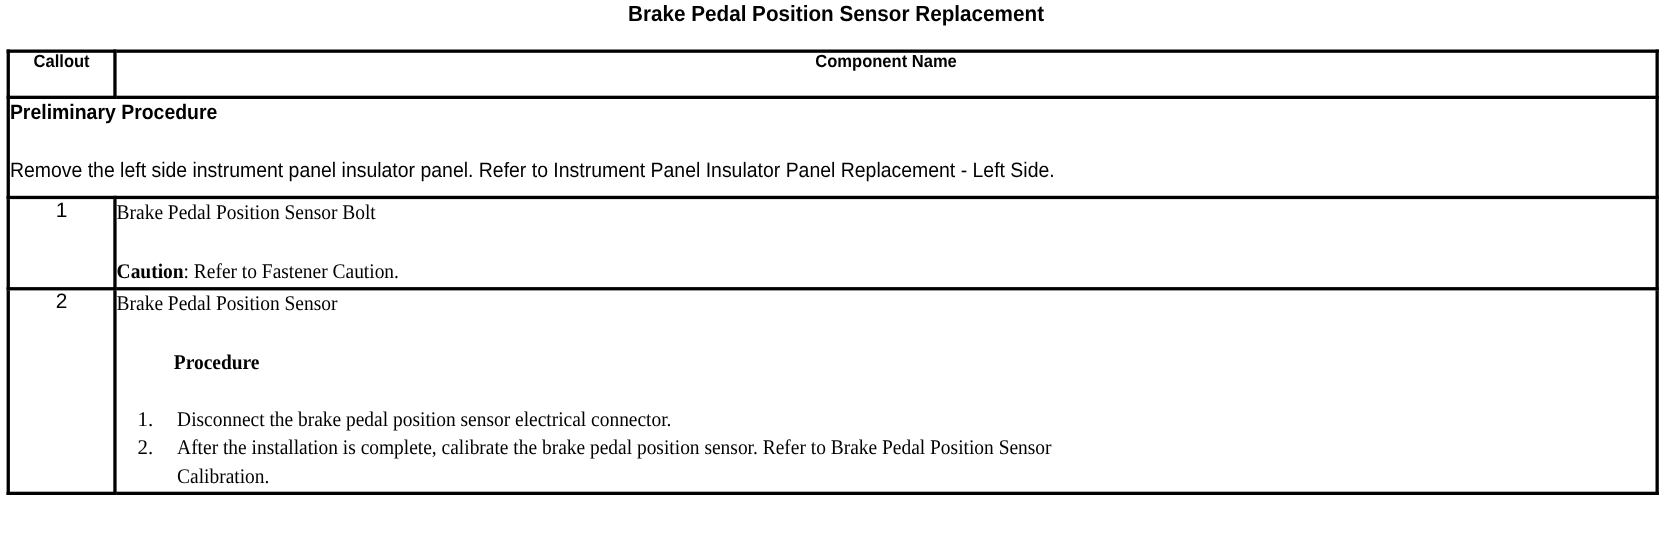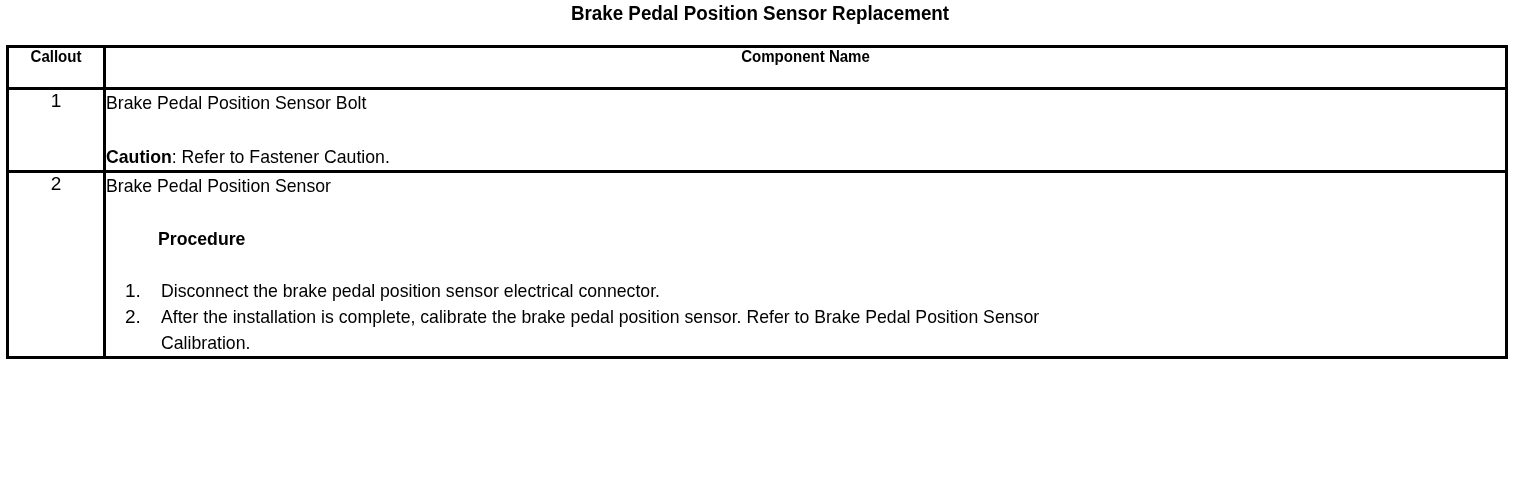--- a/index.html
+++ b/index.html
@@ -105,20 +105,21 @@
   .num-cell {
     text-align: center;
     vertical-align: middle;
     font-size: 19px;
     font-weight: normal;
   }
 
   
   .comp-cell {
     padding: 3px 2px 5px 4px;
+    font-family: Liberation Serif, serif;
   }
   .comp-line {
     font-size: 19px;
     line-height: 26px;
     transform: scaleX(0.93);
     transform-origin: left top;
     white-space: nowrap;
   }
   .comp-line.spaced { margin-top: 28px; }
   .bold { font-weight: bold; }
@@ -179,20 +180,26 @@
           <th>
             <span class="hdr-txt">Callout</span>
           </th>
           <th>
             <span class="hdr-txt">Component Name</span>
           </th>
         </tr>
       </thead>
       <tbody>
 
+        <tr>
+          <td class="prelim-cell" colspan="2">
+            <div class="prelim-head">Preliminary Procedure</div>
+            <div class="prelim-body">Remove the left side instrument panel insulator panel. Refer to Instrument Panel Insulator Panel Replacement - Left Side.</div>
+          </td>
+        </tr>
 
         <tr>
           <td class="num-cell">1</td>
           <td class="comp-cell">
             <div class="comp-line">Brake Pedal Position Sensor Bolt</div>
             <div class="comp-line spaced">
               <span class="bold">Caution</span><span>: Refer to Fastener Caution.</span>
             </div>
           </td>
         </tr>

